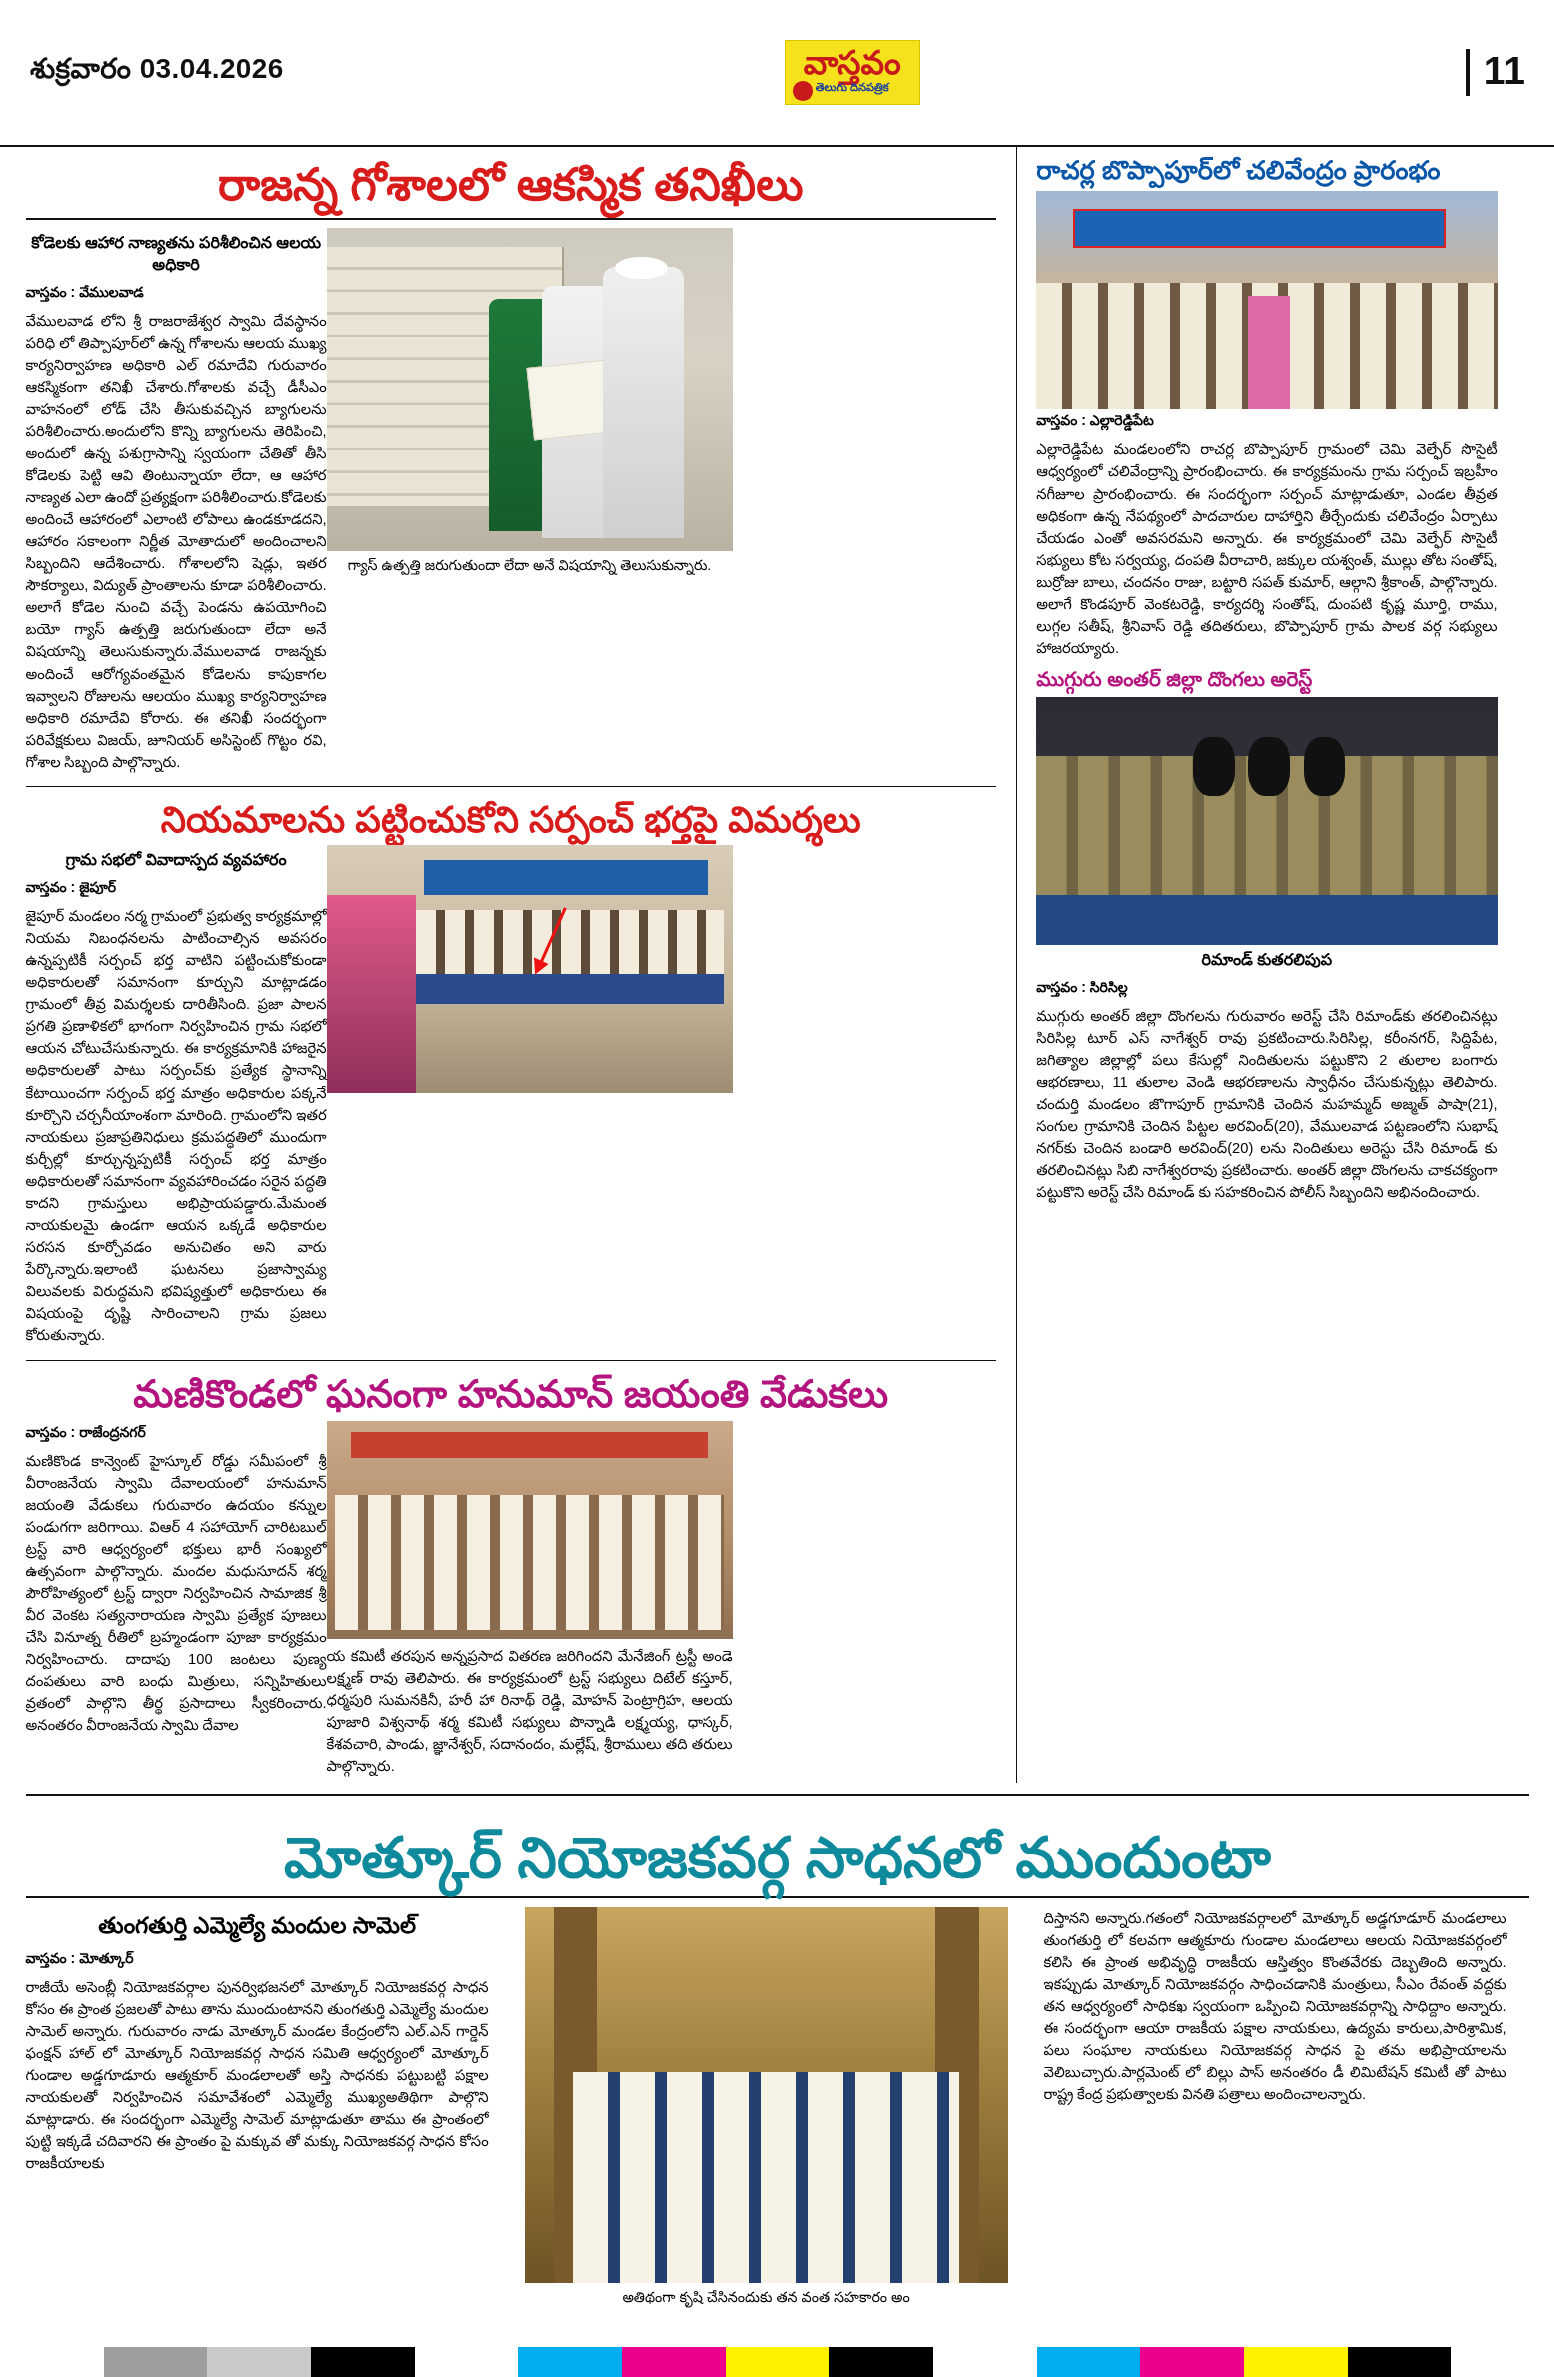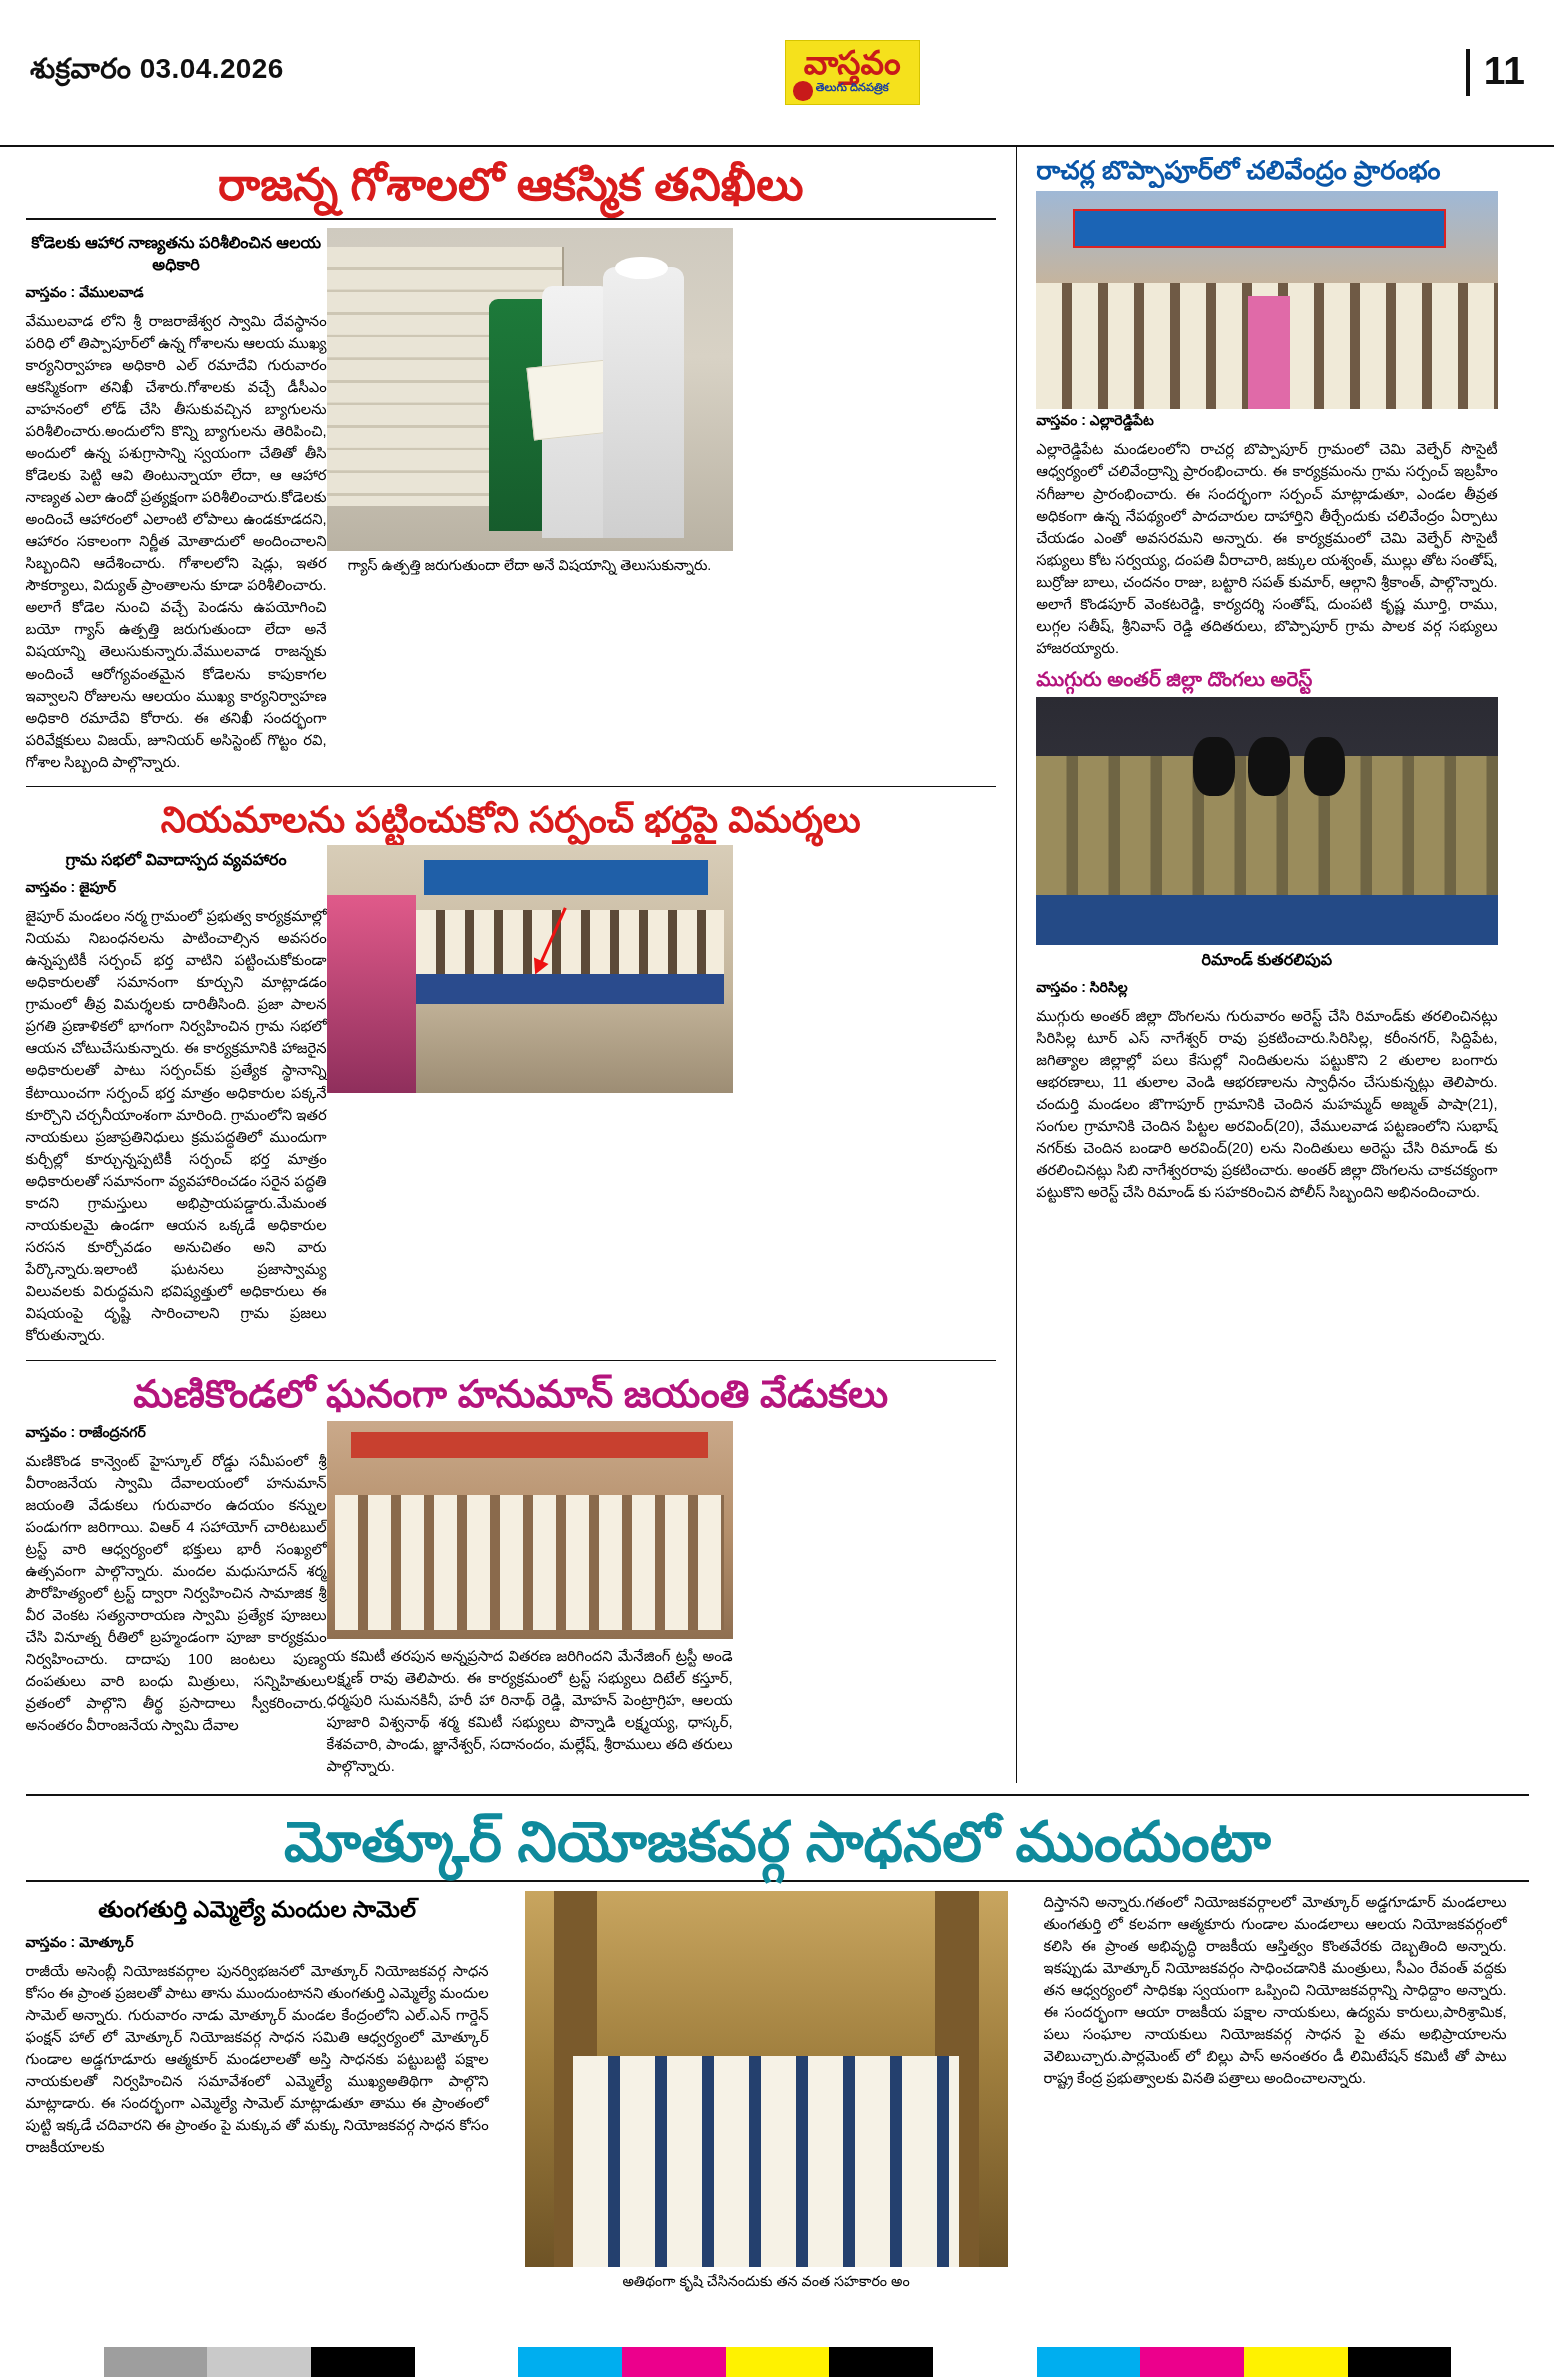--- a/index.html
+++ b/index.html
@@ -110,21 +110,21 @@
 
   .ph6{background:linear-gradient(180deg,#d9c08a,#8a6a3c);}
   .ph6 .temple{position:absolute;inset:0;background:linear-gradient(180deg,#c8a55f 0%,#a07f3e 45%,#6e5326 100%);}
   .ph6 .pillar{position:absolute;left:6%;top:0;width:9%;height:100%;background:#7a5a2c;}
   .ph6 .pillar2{position:absolute;right:6%;top:0;width:9%;height:100%;background:#7a5a2c;}
   .ph6 .men{position:absolute;left:10%;bottom:0;width:80%;height:56%;
     background:repeating-linear-gradient(90deg,#f6f2e6 0px,#f6f2e6 35px,#24406e 35px,#24406e 47px);}
 
   
   .bighead{
-    font-size:56px;font-weight:bold;color:#0f8a9c;text-align:center;margin:15px 0 6px 0;line-height:1.1;
+    font-size:56px;font-weight:bold;color:#0f8a9c;text-align:center;margin:31px 0 6px 0;line-height:1.1;
   }
 </style>
 </head>
 <body>
 
 <div class="page">
 
   <div class="masthead">
     <div class="mast-date">శుక్రవారం 03.04.2026</div>
     <div class="mast-logo">

